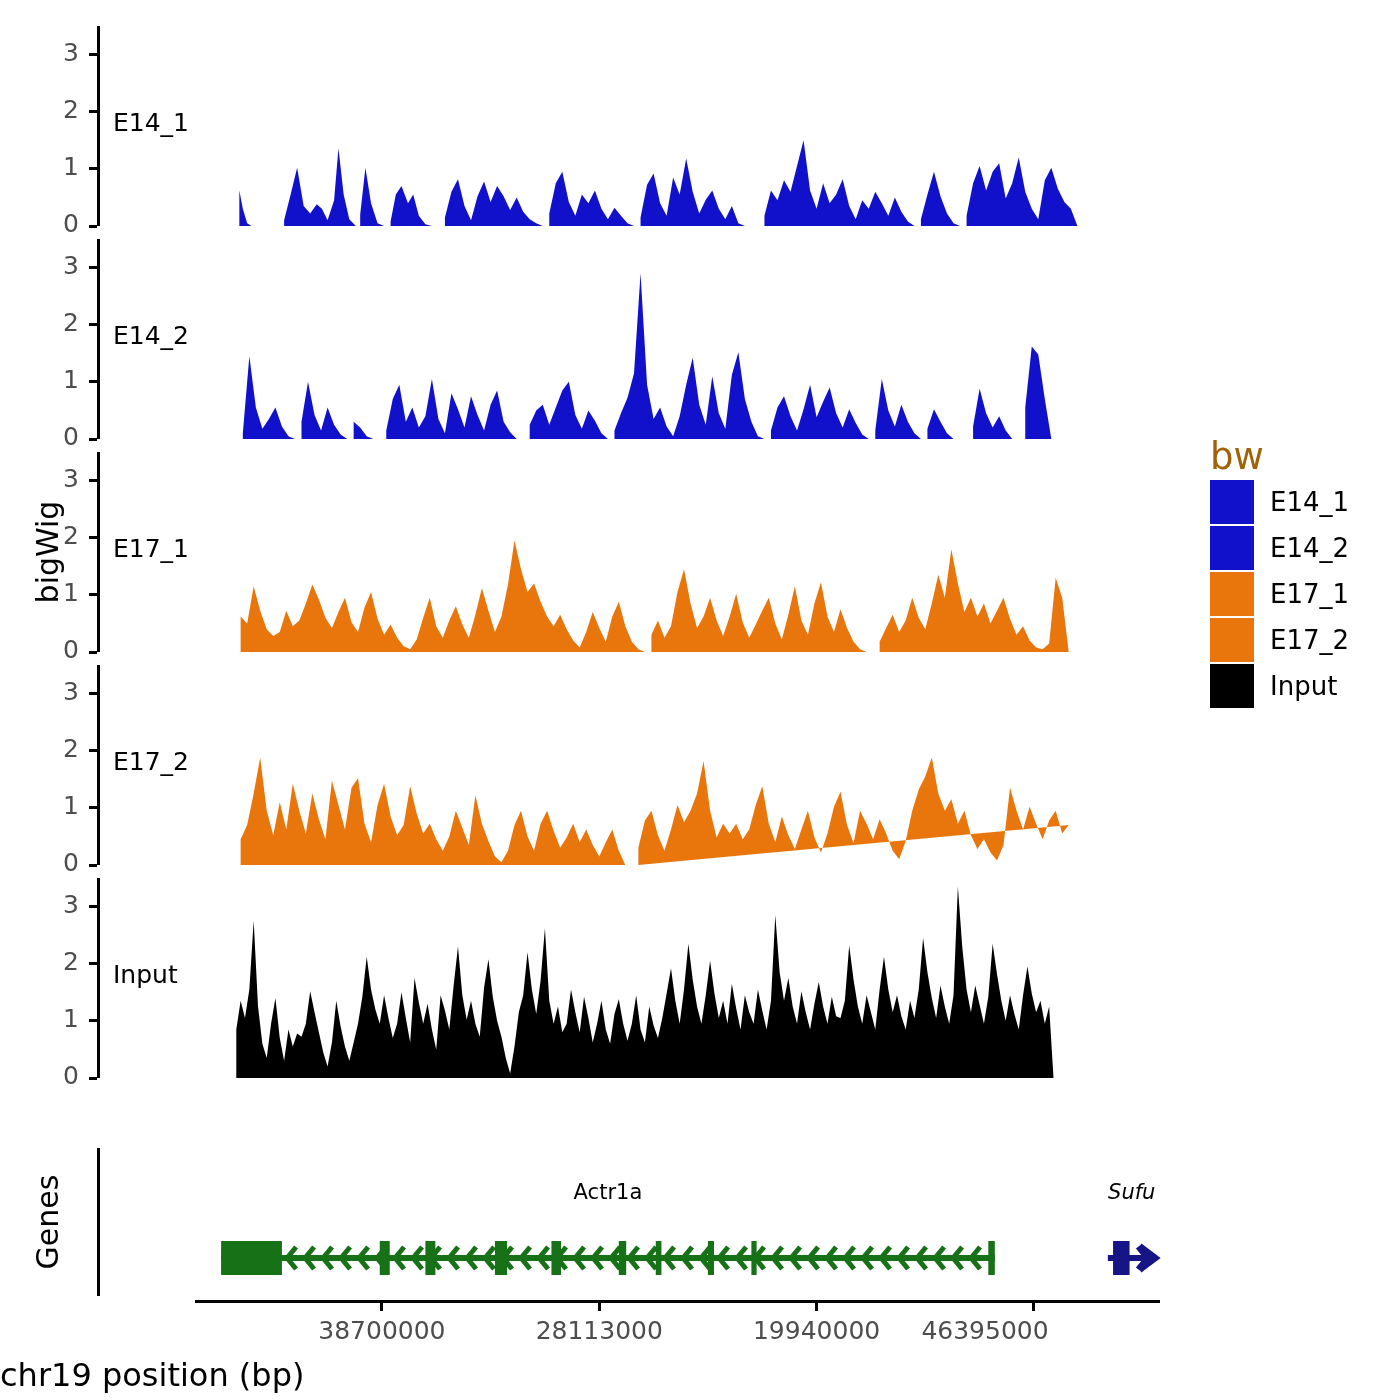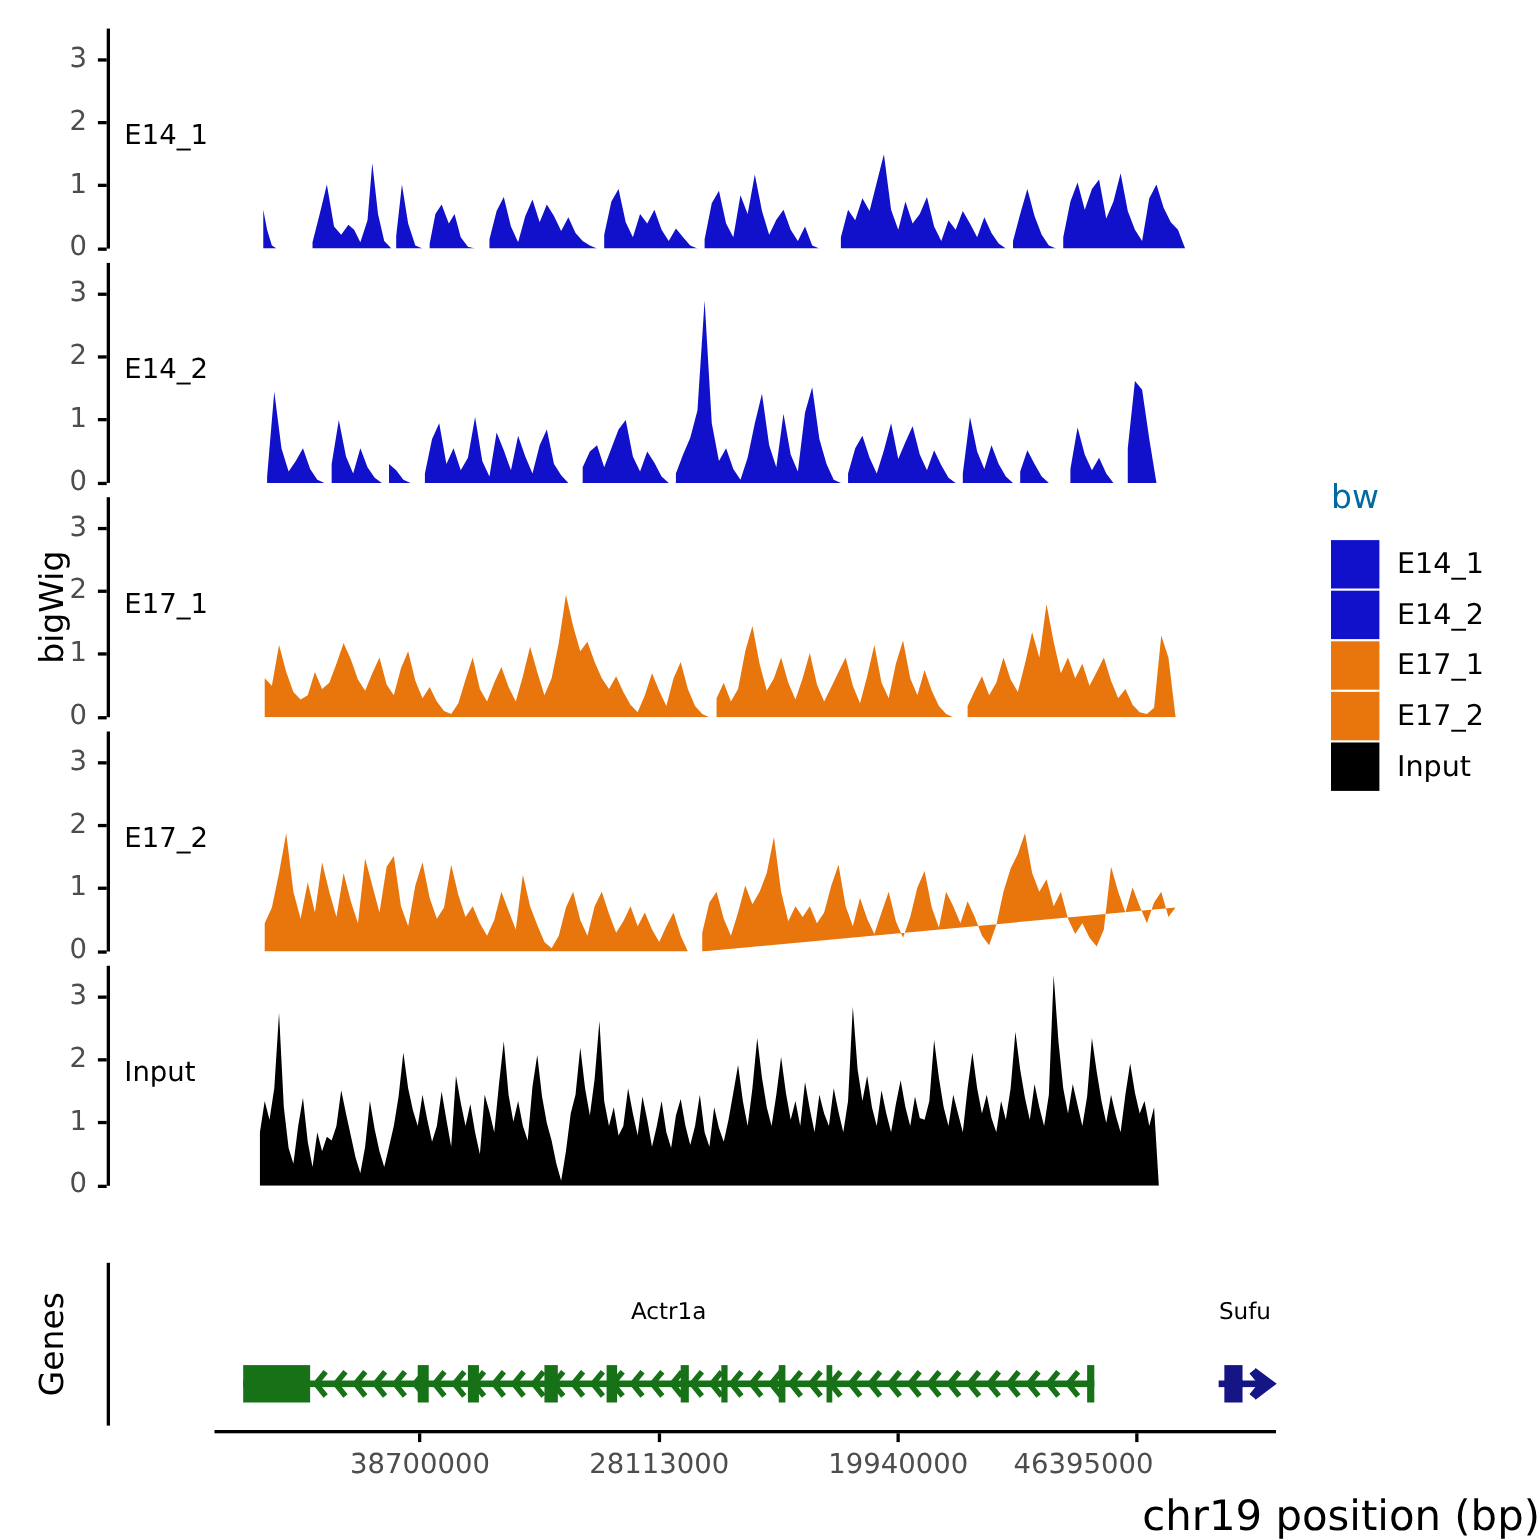--- a/index.html
+++ b/index.html
@@ -15,22 +15,22 @@
   .ylab{
     position:absolute;
     transform-origin:50% 50%;
     transform:rotate(-90deg);
     font-size:30px;color:#000;
     white-space:nowrap;
     text-align:center;
   }
   .xlab{
     position:absolute;
-    font-size:38px;color:#000;
-    width:100%;text-align:right;
+    font-size:32px;color:#000;
+    width:100%;text-align:left;
     left:0;
   }
 
   
   .panel{position:absolute;overflow:visible;}
   .axis-line{
     position:absolute;
     width:3px;background:#000;
   }
   .tick{
@@ -59,21 +59,21 @@
 
   
   .gene-name{
     position:absolute;font-size:21px;color:#000;
     white-space:nowrap;text-align:center;
   }
   .gene-svg{position:absolute;left:0;top:0;}
 
   
   #legend{position:absolute;}
-  .legend-title{font-size:30px;color:#0369a1;margin-bottom:21px;}
+  .legend-title{font-size:37px;color:#a16207;margin-bottom:2px;}
   .legend-row{display:flex;align-items:center;margin-bottom:2px;}
   .legend-key{width:44px;height:44px;margin-right:16px;}
   .legend-label{font-size:26px;color:#000;white-space:nowrap;}
 </style>
 </head>
 <body>
 
 <div id="root">
 
   <div class="ylab" id="ylab-bigwig" style="width: 1052px; height: 40px; left: -476px; top: 532px;">bigWig</div>
@@ -151,21 +151,21 @@
         <div class="tick" style="left: 89px; top: 27.0714px;"></div>
         <div class="ticklab" style="left: 39px; top: 11.5714px; width: 40px;">3</div>
         <div class="strip" style="left: 113px; top: 82px;">Input</div>
         <svg width="1400" height="200" style="position: absolute; left: 0px; top: 0px;">
           <path d="M 236.30 200 L 236.30 151.43 L 240.64 122.86 L 244.99 140.00 L 249.34 111.43 L 253.68 42.86 L 258.03 128.57 L 262.38 165.71 L 266.72 180.00 L 271.07 145.71 L 275.42 120.00 L 279.76 160.00 L 284.11 182.86 L 288.46 151.43 L 292.80 168.57 L 297.15 155.43 L 301.50 158.86 L 305.84 145.71 L 310.19 113.14 L 314.54 134.29 L 318.89 154.29 L 323.23 174.29 L 327.58 188.57 L 331.93 164.57 L 336.27 122.86 L 340.62 148.57 L 344.97 168.57 L 349.31 182.86 L 353.66 164.57 L 358.01 145.71 L 362.35 118.86 L 366.70 78.86 L 371.05 111.43 L 375.39 131.43 L 379.74 145.71 L 384.09 117.14 L 388.43 140.00 L 392.78 160.00 L 397.13 145.71 L 401.48 114.29 L 405.82 140.00 L 410.17 164.57 L 414.52 100.00 L 418.86 124.57 L 423.21 145.71 L 427.56 125.71 L 431.90 151.43 L 436.25 171.43 L 440.60 117.14 L 444.94 132.57 L 449.29 151.43 L 453.64 107.43 L 457.98 68.57 L 462.33 117.14 L 466.68 141.71 L 471.02 122.86 L 475.37 145.71 L 479.72 158.86 L 484.07 109.71 L 488.41 81.14 L 492.76 118.86 L 497.11 142.86 L 501.45 158.86 L 505.80 180.00 L 510.15 195.43 L 514.49 168.57 L 518.84 134.29 L 523.19 117.14 L 527.53 74.29 L 531.88 111.43 L 536.23 136.00 L 540.57 102.86 L 544.92 50.29 L 549.27 122.86 L 553.61 145.71 L 557.96 128.57 L 562.31 154.29 L 566.66 145.71 L 571.00 111.43 L 575.35 134.29 L 579.70 154.29 L 584.04 118.86 L 588.39 140.00 L 592.74 164.57 L 597.08 145.71 L 601.43 122.86 L 605.78 151.43 L 610.12 165.71 L 614.47 136.00 L 618.82 121.14 L 623.16 145.71 L 627.51 162.86 L 631.86 145.71 L 636.20 117.14 L 640.55 151.43 L 644.90 164.57 L 649.25 128.57 L 653.59 147.43 L 657.94 160.00 L 662.29 140.00 L 666.63 115.43 L 670.98 90.29 L 675.33 122.86 L 679.67 145.71 L 684.02 111.43 L 688.37 65.71 L 692.71 101.71 L 697.06 128.57 L 701.41 145.71 L 705.75 117.14 L 710.10 82.86 L 714.45 115.43 L 718.80 140.00 L 723.14 122.86 L 727.49 145.71 L 731.84 105.71 L 736.18 130.29 L 740.53 151.43 L 744.88 117.14 L 749.22 134.29 L 753.57 145.71 L 757.92 111.43 L 762.26 132.57 L 766.61 151.43 L 770.96 122.86 L 775.30 37.14 L 779.65 94.29 L 784.00 122.86 L 788.34 100.00 L 792.69 128.57 L 797.04 145.71 L 801.39 113.14 L 805.73 134.29 L 810.08 151.43 L 814.43 125.71 L 818.77 104.00 L 823.12 128.57 L 827.47 145.71 L 831.81 118.86 L 836.16 138.29 L 840.51 140.00 L 844.85 122.86 L 849.20 67.43 L 853.55 101.71 L 857.89 128.57 L 862.24 145.71 L 866.59 117.14 L 870.93 134.29 L 875.28 151.43 L 879.63 111.43 L 883.98 78.86 L 888.32 111.43 L 892.67 134.29 L 897.02 117.14 L 901.36 138.29 L 905.71 151.43 L 910.06 122.86 L 914.40 140.00 L 918.75 111.43 L 923.10 60.00 L 927.44 94.29 L 931.79 120.00 L 936.14 140.00 L 940.48 107.43 L 944.83 128.57 L 949.18 145.71 L 953.52 117.14 L 957.87 8.57 L 962.22 68.57 L 966.57 111.43 L 970.91 134.29 L 975.26 107.43 L 979.61 126.86 L 983.95 145.71 L 988.30 118.86 L 992.65 65.71 L 996.99 96.00 L 1001.34 122.86 L 1005.69 142.86 L 1010.03 117.14 L 1014.38 136.00 L 1018.73 151.43 L 1023.07 117.14 L 1027.42 88.57 L 1031.77 115.43 L 1036.11 134.29 L 1040.46 122.86 L 1044.81 145.71 L 1049.16 128.57 L 1053.50 200 Z M 1057.85 200 L 1057.85 NaN L 1062.20 NaN L 1066.54 NaN L 1070.89 NaN L 1075.24 NaN L 1079.58 NaN L 1083.93 NaN L 1083.93 200 Z" fill="#000000" stroke="none"></path>
         </svg>
       </div>
       <div class="panel" style="left: 0px; top: 1148px; width: 1400px; height: 148px;">
         <div class="axis-line" style="left: 97px; top: 0px; height: 148px;"></div>
         <div class="gene-name" style="left: 517.95px; top: 32px; width: 180px;">Actr1a</div>
-        <div class="gene-name" style="left: 1041.75px; top: 32px; width: 180px;">Sufu</div>
+        <div class="gene-name" style="left: 1041.75px; top: 32px; width: 180px; font-style: italic;">Sufu</div>
         <svg width="1400" height="148" class="gene-svg">
           <rect x="221.0810810810811" y="107" width="773.7387387387387" height="6" fill="#177117"></rect>
           <path d="M 242.0810810810811 99 L 233.0810810810811 110 L 242.0810810810811 121" fill="none" stroke="#177117" stroke-width="5"></path>
           <path d="M 260.0810810810811 99 L 251.0810810810811 110 L 260.0810810810811 121" fill="none" stroke="#177117" stroke-width="5"></path>
           <path d="M 278.0810810810811 99 L 269.0810810810811 110 L 278.0810810810811 121" fill="none" stroke="#177117" stroke-width="5"></path>
           <path d="M 296.0810810810811 99 L 287.0810810810811 110 L 296.0810810810811 121" fill="none" stroke="#177117" stroke-width="5"></path>
           <path d="M 314.0810810810811 99 L 305.0810810810811 110 L 314.0810810810811 121" fill="none" stroke="#177117" stroke-width="5"></path>
           <path d="M 332.0810810810811 99 L 323.0810810810811 110 L 332.0810810810811 121" fill="none" stroke="#177117" stroke-width="5"></path>
           <path d="M 350.0810810810811 99 L 341.0810810810811 110 L 350.0810810810811 121" fill="none" stroke="#177117" stroke-width="5"></path>
           <path d="M 368.0810810810811 99 L 359.0810810810811 110 L 368.0810810810811 121" fill="none" stroke="#177117" stroke-width="5"></path>

